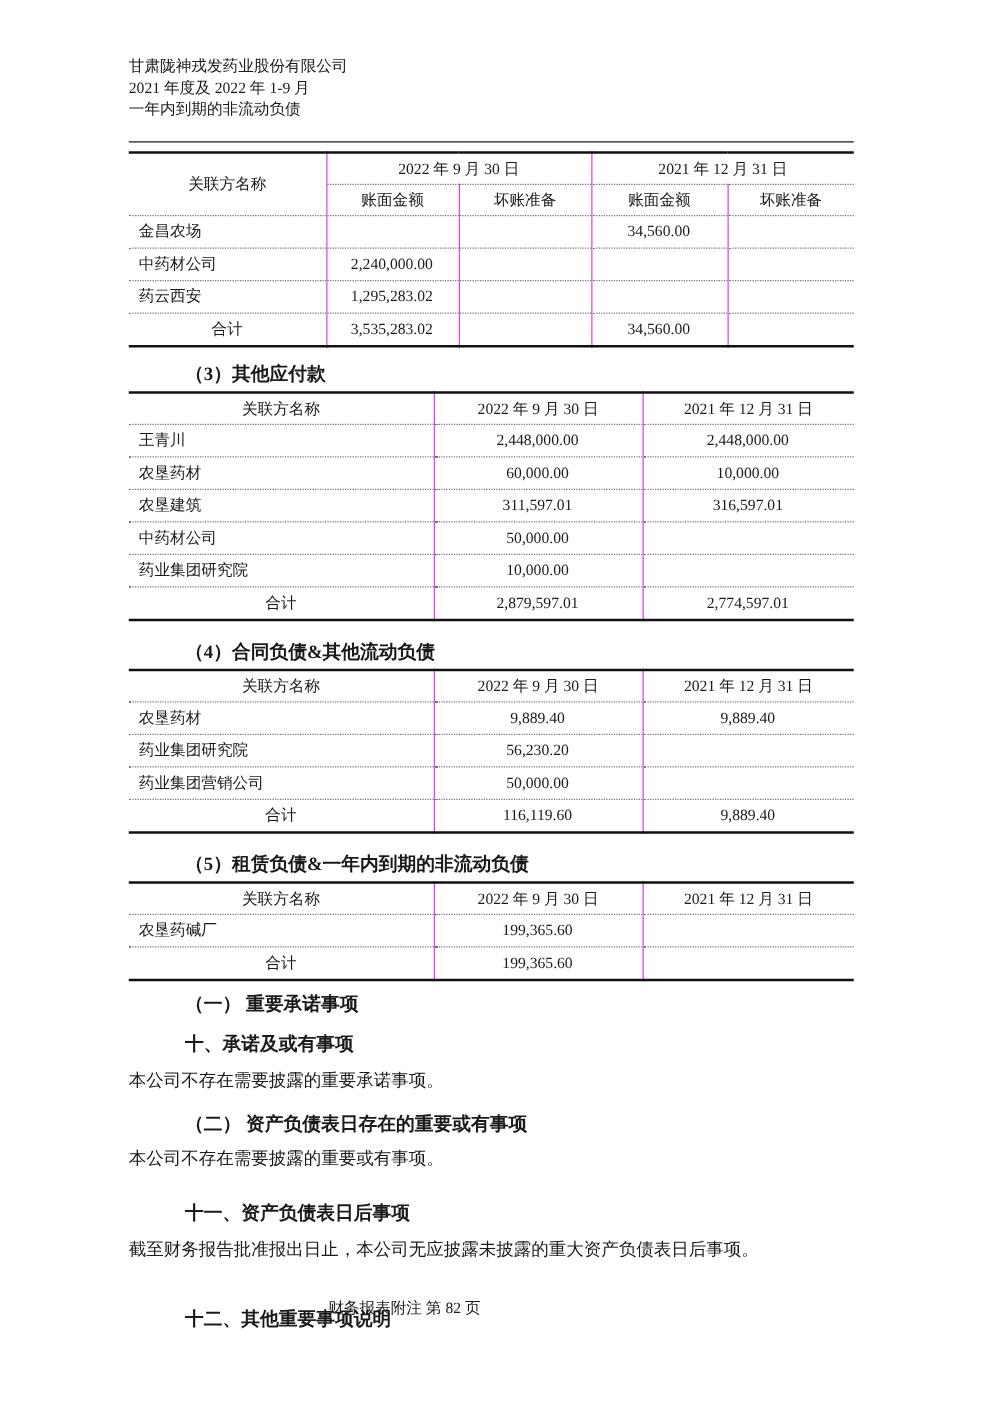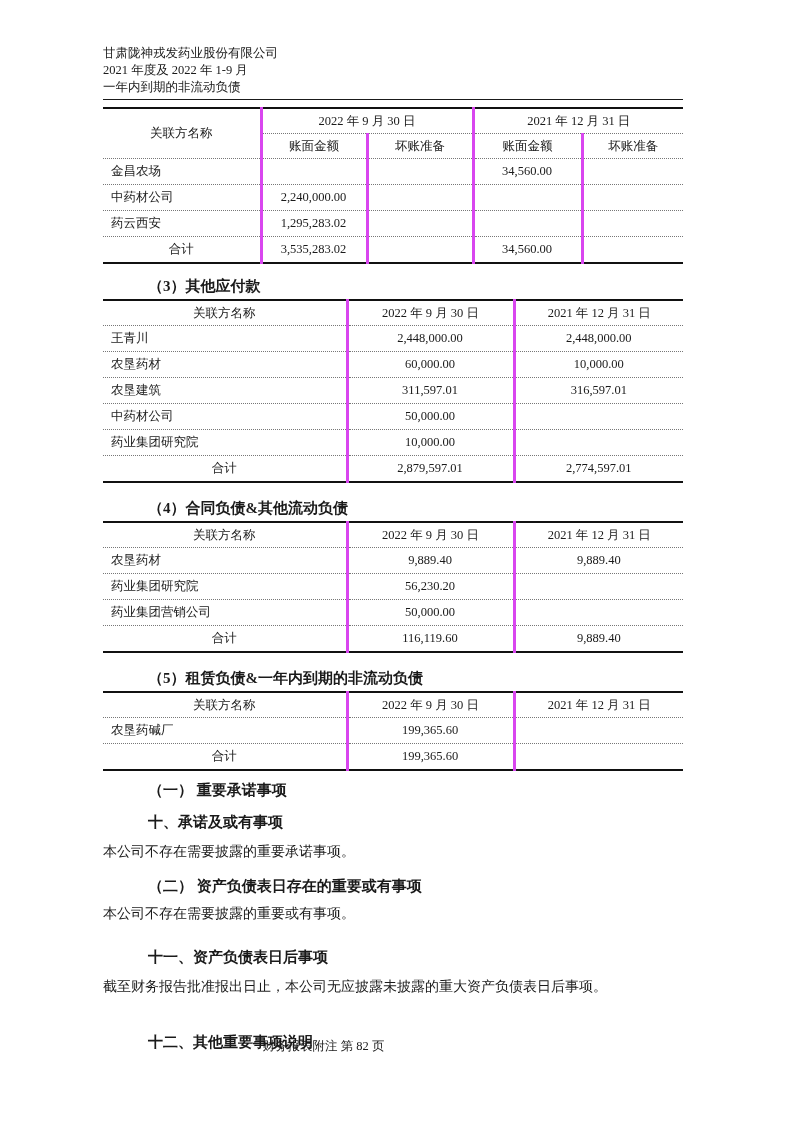--- a/index.html
+++ b/index.html
@@ -11,21 +11,21 @@
     background: #ffffff;
     font-family: "Liberation Serif", "DejaVu Serif", serif;
     color: #1a1a1a;
     overflow: hidden;
   }
   
   .doc-header {
     font-size: 12.5px;
     line-height: 17px;
     border-bottom: 1.2px solid #1a1a1a;
-    padding-bottom: 3px;
+    padding-bottom: 17px;
   }
   
   table.fin {
     border-collapse: collapse;
     table-layout: fixed;
     width: 580px;
     border-top: 2.4px solid #111;
     border-bottom: 2.4px solid #111;
     font-size: 12.5px;
   }
@@ -34,21 +34,21 @@
     padding: 0 6px;
     height: 25px;
     font-weight: normal;
     overflow: hidden;
     white-space: nowrap;
   }
   table.fin thead th { text-align: center; height: 24px; }
   table.fin td.name { text-align: left; padding-left: 8px; }
   table.fin td.num  { text-align: center; padding-right: 7px; }
   table.fin td.ctr  { text-align: center; }
-  table.fin .bl { border-left: 3px solid #d946ef; }
+  table.fin .bl { border-left: 1px solid #d946ef; }
   
   .sec-heading {
     font-size: 15px;
     font-weight: bold;
     padding-left: 45px;
     line-height: 20px;
     margin: 12px 0 3px 0;
   }
   .sec-heading.gap14 { margin-top: 15px; font-family: Liberation Serif, serif; }
   .chapter {

